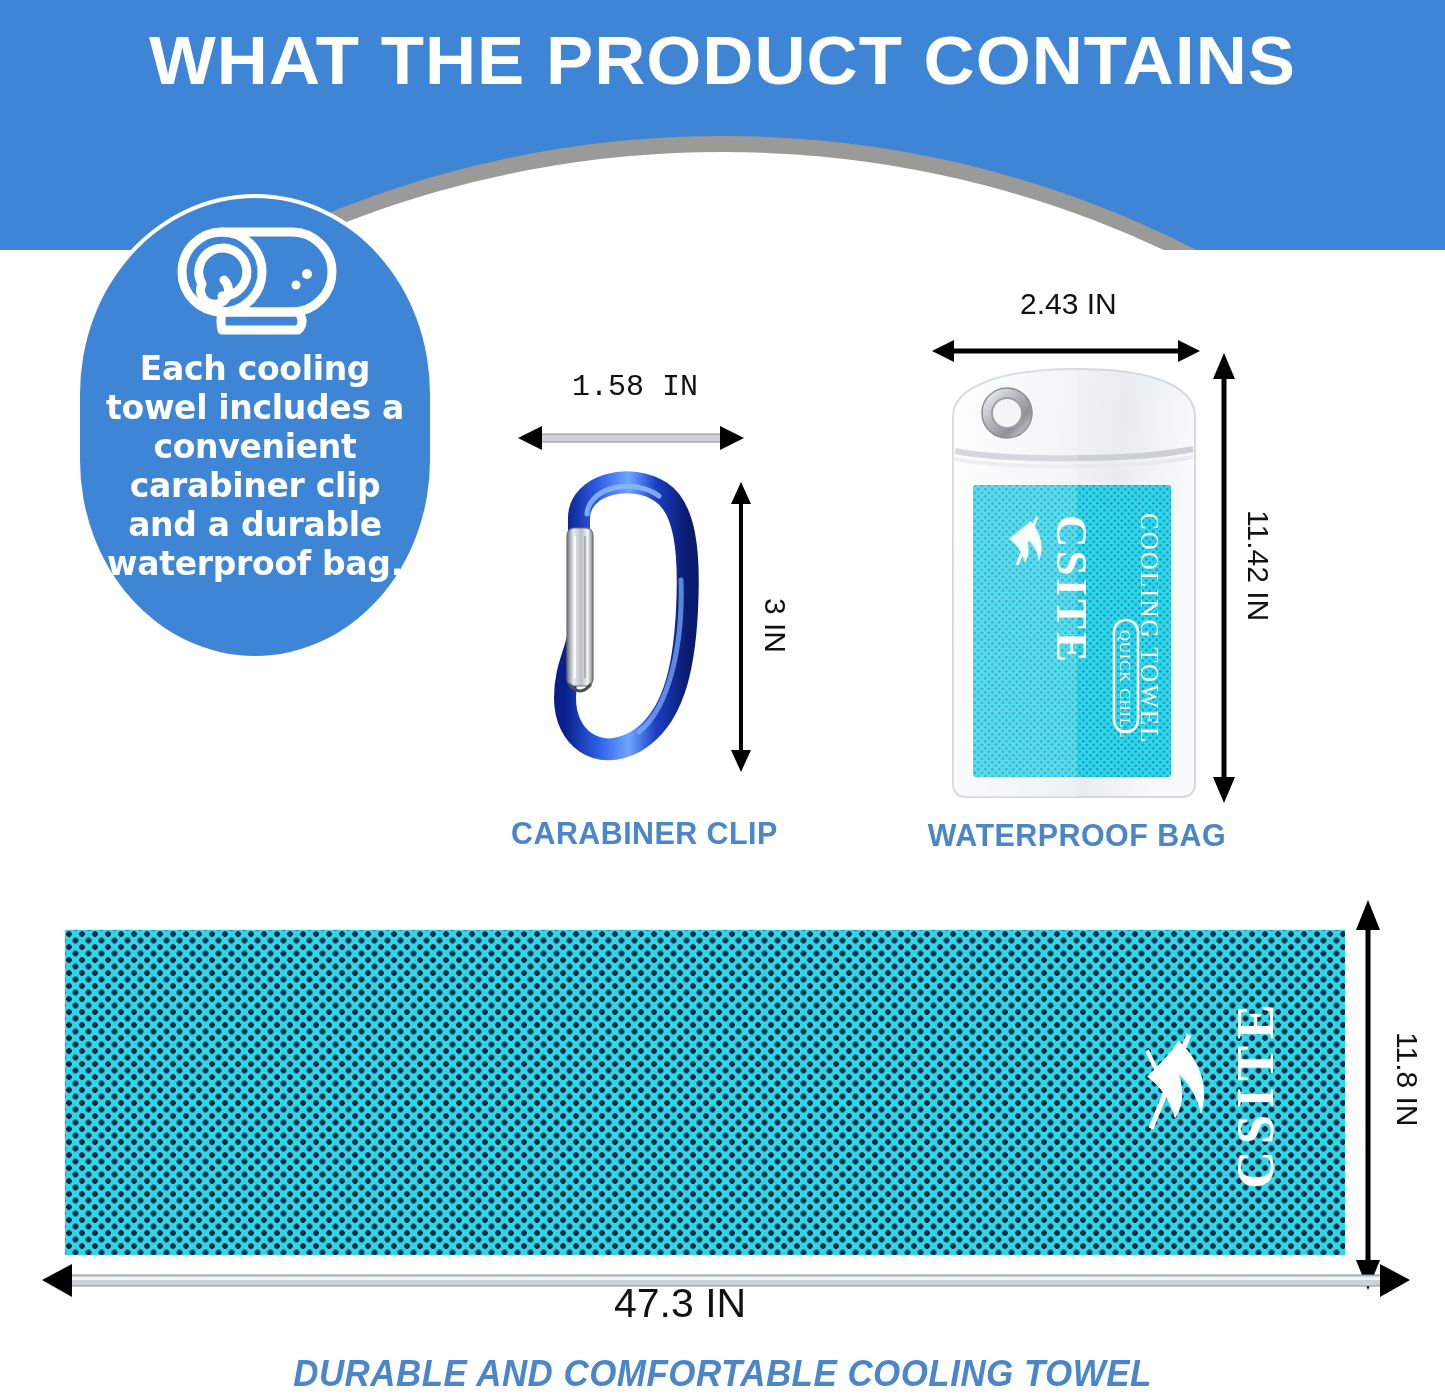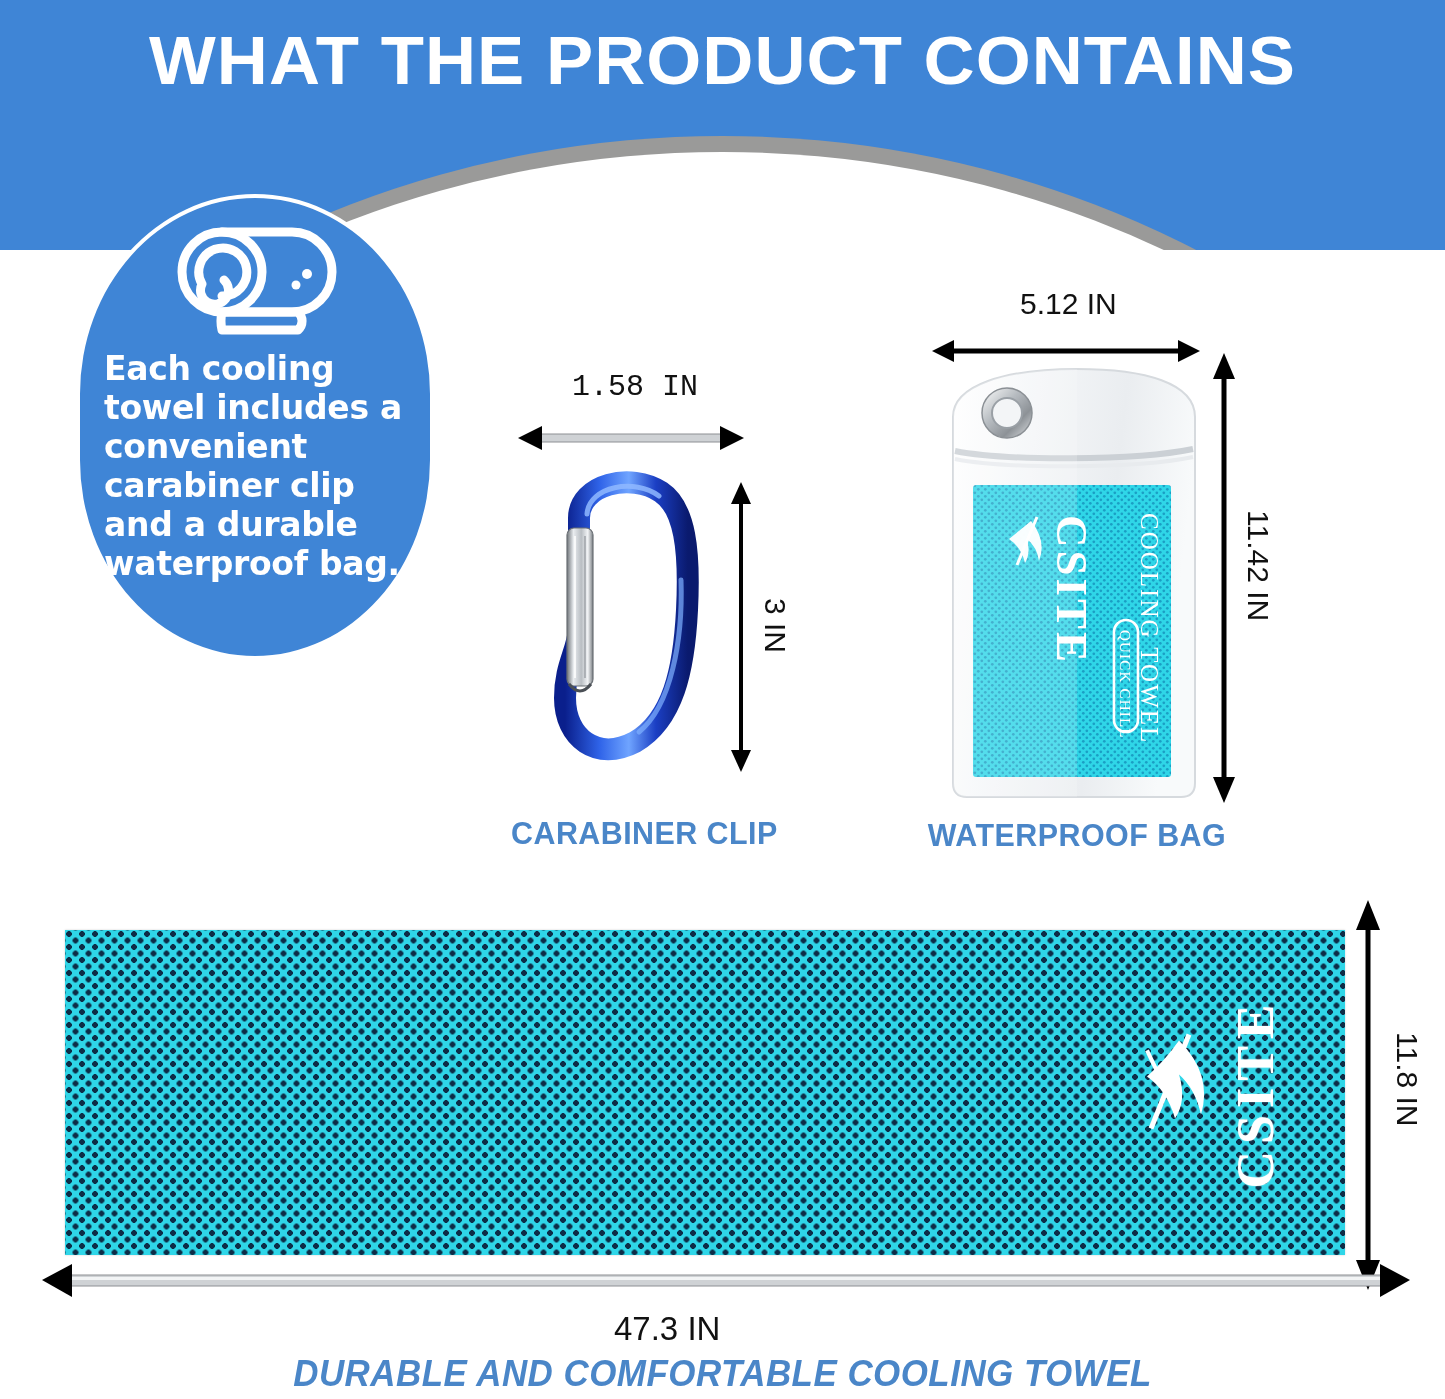--- a/index.html
+++ b/index.html
@@ -62,20 +62,21 @@
     display:flex;
     flex-direction:column;
     align-items:center;
     padding-top:24px;
   }
   #towel-roll-icon { width:170px; height:115px; }
   #info-bubble-text {
     color:#ffffff;
     font-size:33px;
     line-height:39px;
+    text-align:center;
     font-weight:600;
     padding:8px 24px 0 24px;
     font-family:"DejaVu Sans", sans-serif;
     letter-spacing:-0.3px;
   }
 
   
   .dim-label {
     position:absolute;
     color:#111111;
@@ -216,21 +217,21 @@
     <polygon points="3,22 23,22 13,0" fill="#000000"></polygon>
     <polygon points="3,268 23,268 13,290" fill="#000000"></polygon>
   </svg>
   <div class="dim-label dim-label-rot" style="left:312px; top:238px;">3 IN</div>
 
   <div class="part-caption" style="left:24px; top:455px;">CARABINER CLIP</div>
 </div>
 
 <div id="bag-group">
 
-  <div class="dim-label" style="left:75px; top:-78px;">5.12 IN</div>
+  <div class="dim-label" style="left:75px; top:-78px;">2.43 IN</div>
 
   <svg class="arrow-h" style="left:-13px; top:-28px;" width="268" height="28">
     <line x1="18" y1="14" x2="250" y2="14" stroke="#000000" stroke-width="5"></line>
     <polygon points="22,3 22,25 0,14" fill="#000000"></polygon>
     <polygon points="246,3 246,25 268,14" fill="#000000"></polygon>
   </svg>
 
   <svg id="bag-svg" width="270" height="440" viewBox="0 0 270 440">
     <defs>
       <linearGradient id="plasticGrad" x1="0" y1="0" x2="1" y2="0.2">
@@ -319,19 +320,19 @@
   <polygon points="4,360 28,360 16,390" fill="#000000"></polygon>
 </svg>
 <div class="dim-label dim-label-rot" style="left:1424px; top:1032px;">11.8 IN</div>
 
 <svg class="full-width-bar" style="left:42px; top:1262px;" width="1370" height="36">
   <rect x="28" y="13" width="1312" height="11" fill="#cfd2d5" stroke="#8d9094" stroke-width="1"></rect>
   <rect x="28" y="15" width="1312" height="3" fill="#f2f4f5"></rect>
   <polygon points="30,2 30,35 0,18" fill="#000000"></polygon>
   <polygon points="1338,2 1338,35 1368,18" fill="#000000"></polygon>
 </svg>
-<div class="dim-label" style="left:614px; top:1310px; font-size:33px;">47.3 IN</div>
+<div class="dim-label" style="left:614px; top:1280px; font-size:41px;">47.3 IN</div>
 
 <div style="position:absolute; left:0; top:1353px; width:1445px; text-align:center;
             color:#4a86c8; font-size:36px; font-weight:bold; font-style:italic;
             letter-spacing:0.5px;
             font-family:'Liberation Sans Narrow','Liberation Sans',sans-serif;
             transform:scaleX(0.97);">DURABLE AND COMFORTABLE COOLING TOWEL</div>
 
 </body></html>

